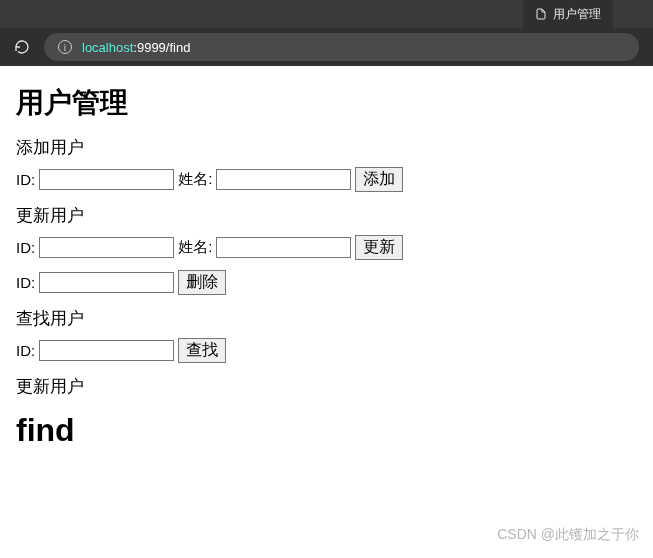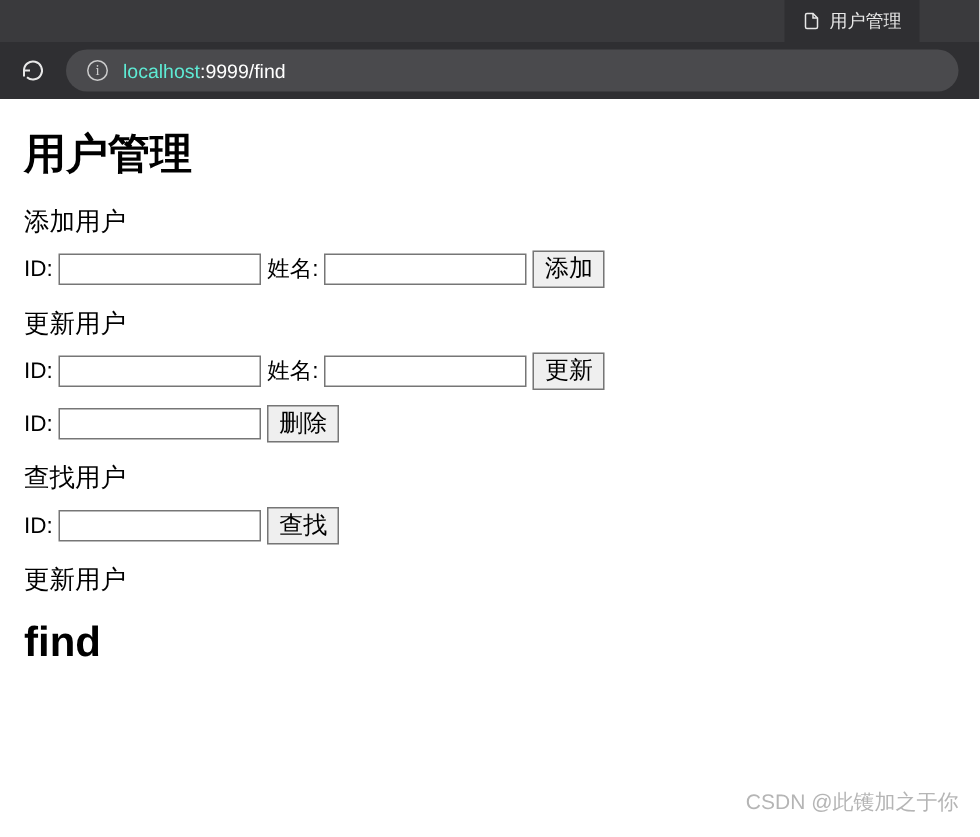--- a/index.html
+++ b/index.html
@@ -93,21 +93,21 @@
   }
   .form-row button {
     font-size: 16px;
     padding: 1px 7px;
     background: #efefef;
     border: 1px solid #767676;
     cursor: pointer;
     font-family: inherit;
   }
   h2.result {
-    font-size: 28px;
+    font-size: 32px;
     font-weight: bold;
     margin: 14px 0;
   }
   .watermark {
     position: fixed;
     right: 14px;
     bottom: 14px;
     color: rgba(120,120,120,0.55);
     font-size: 14px;
     pointer-events: none;

